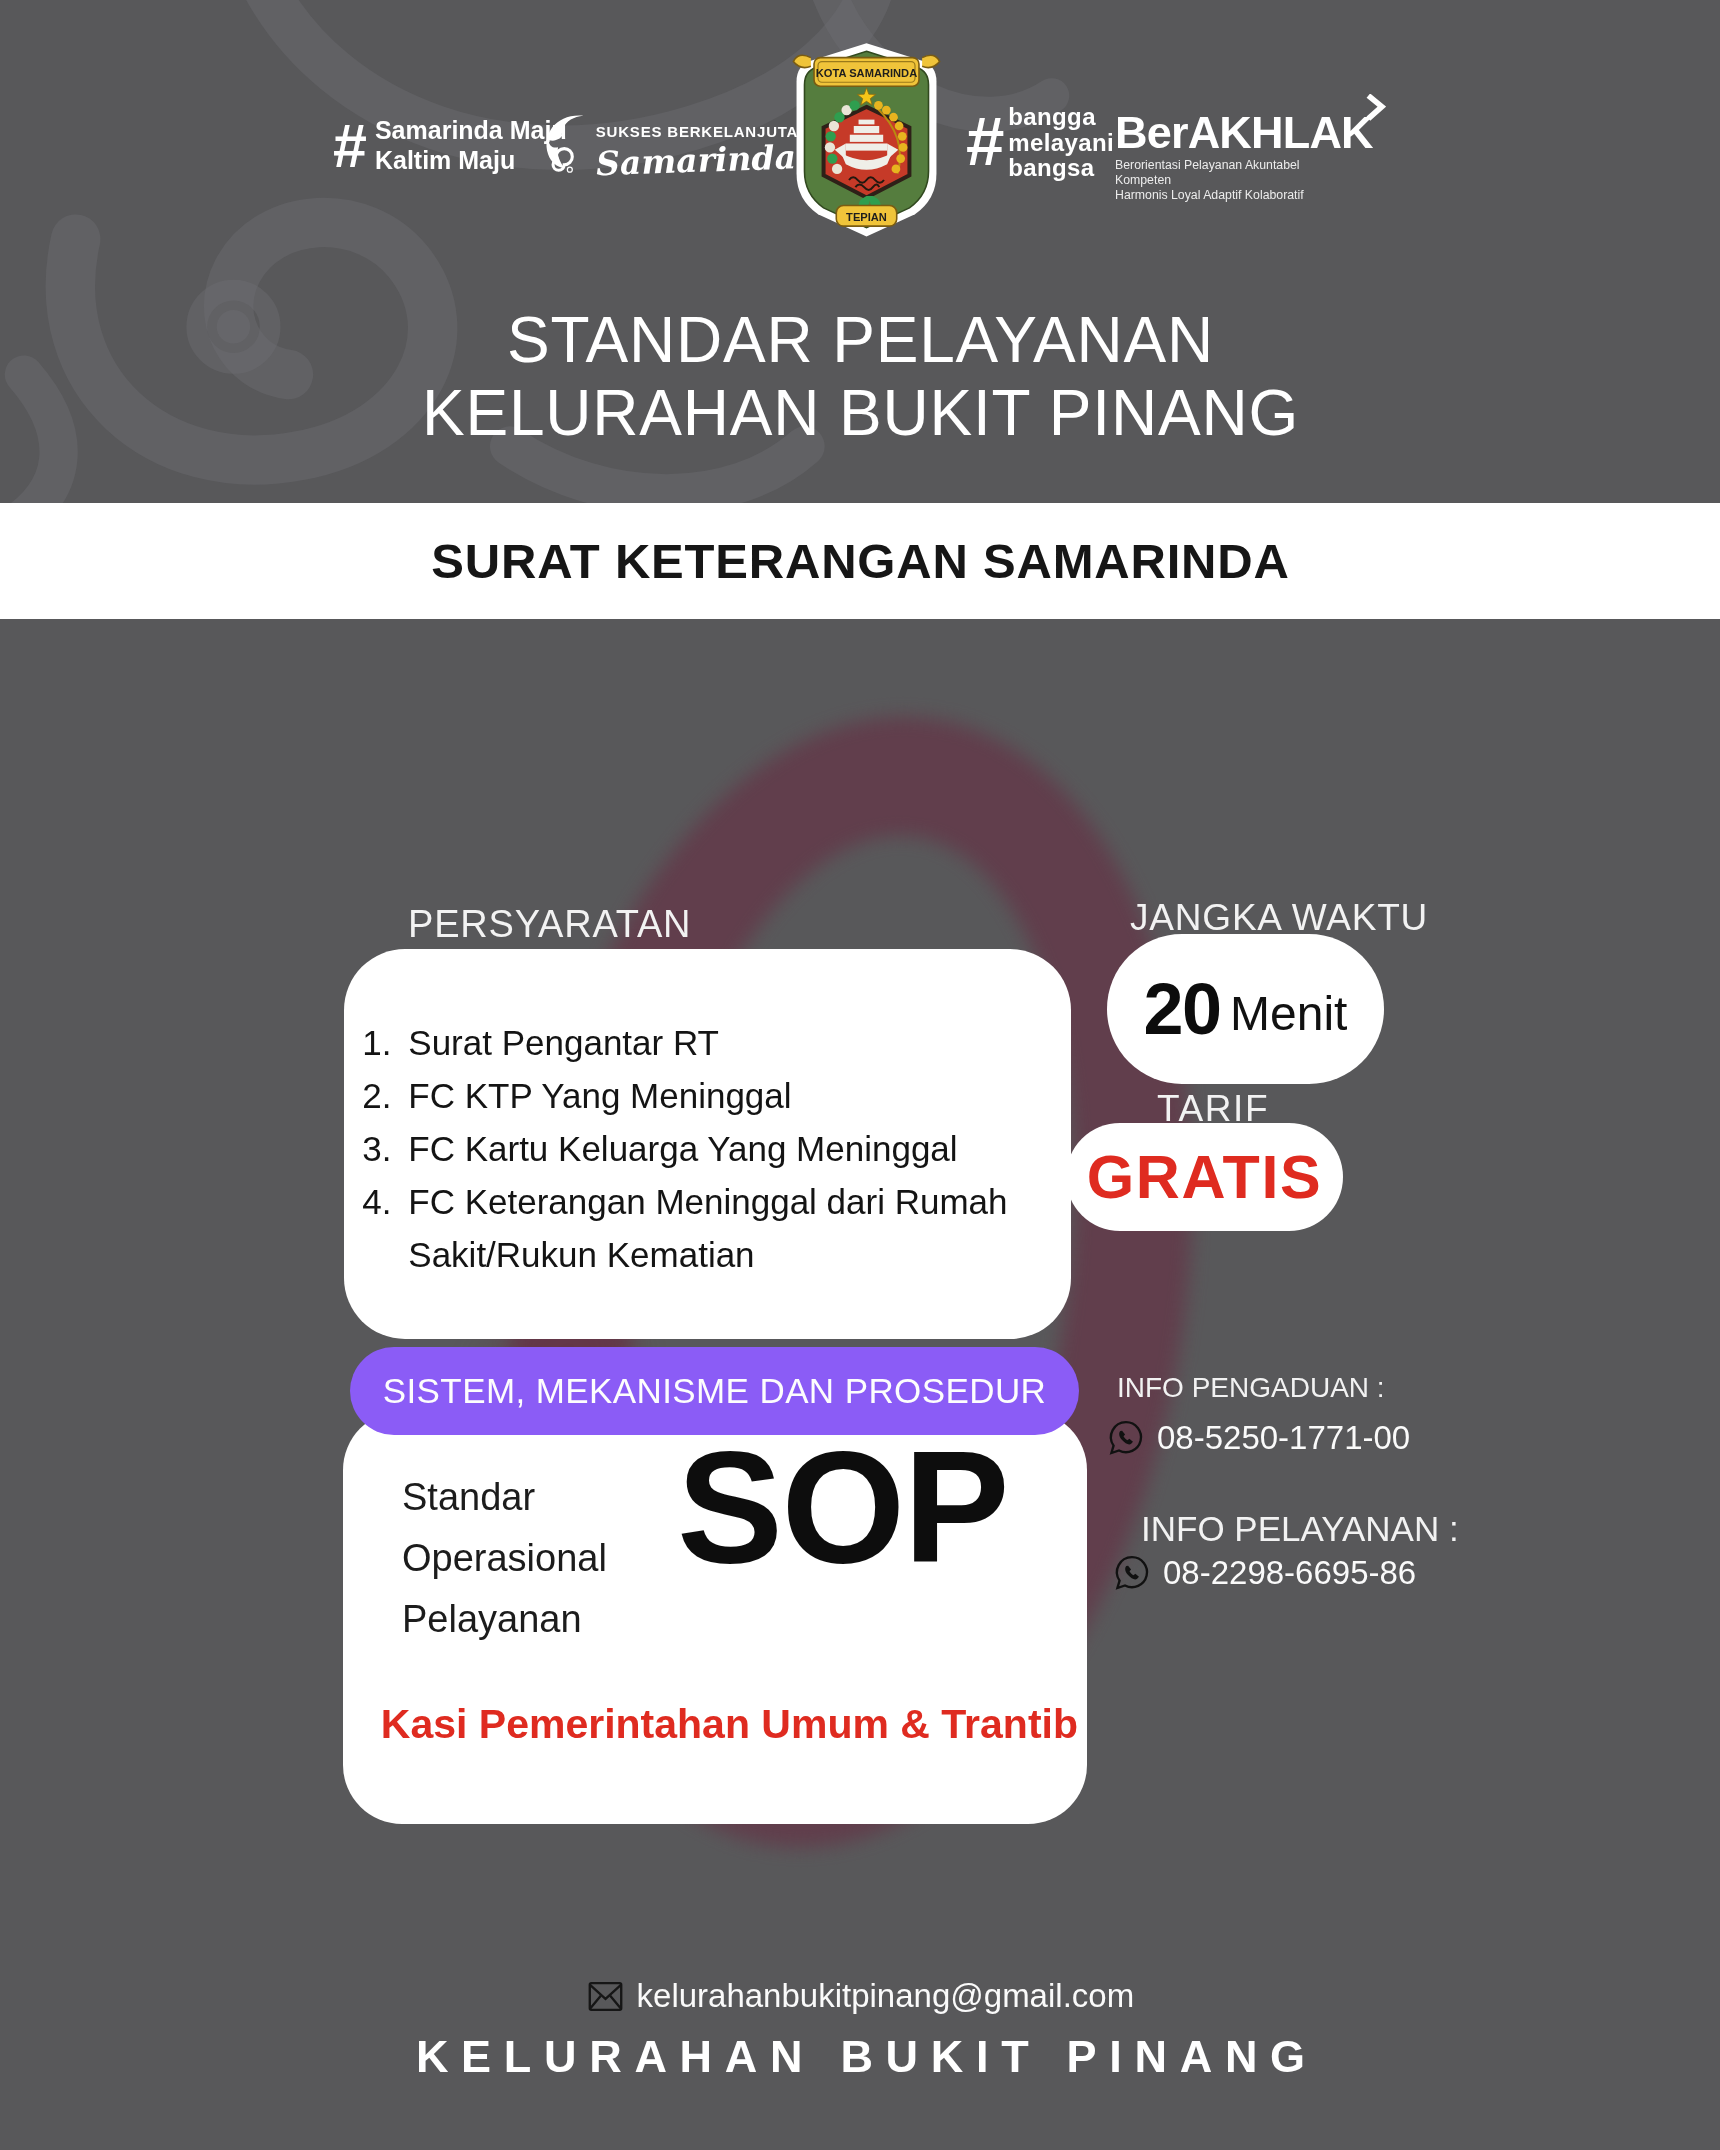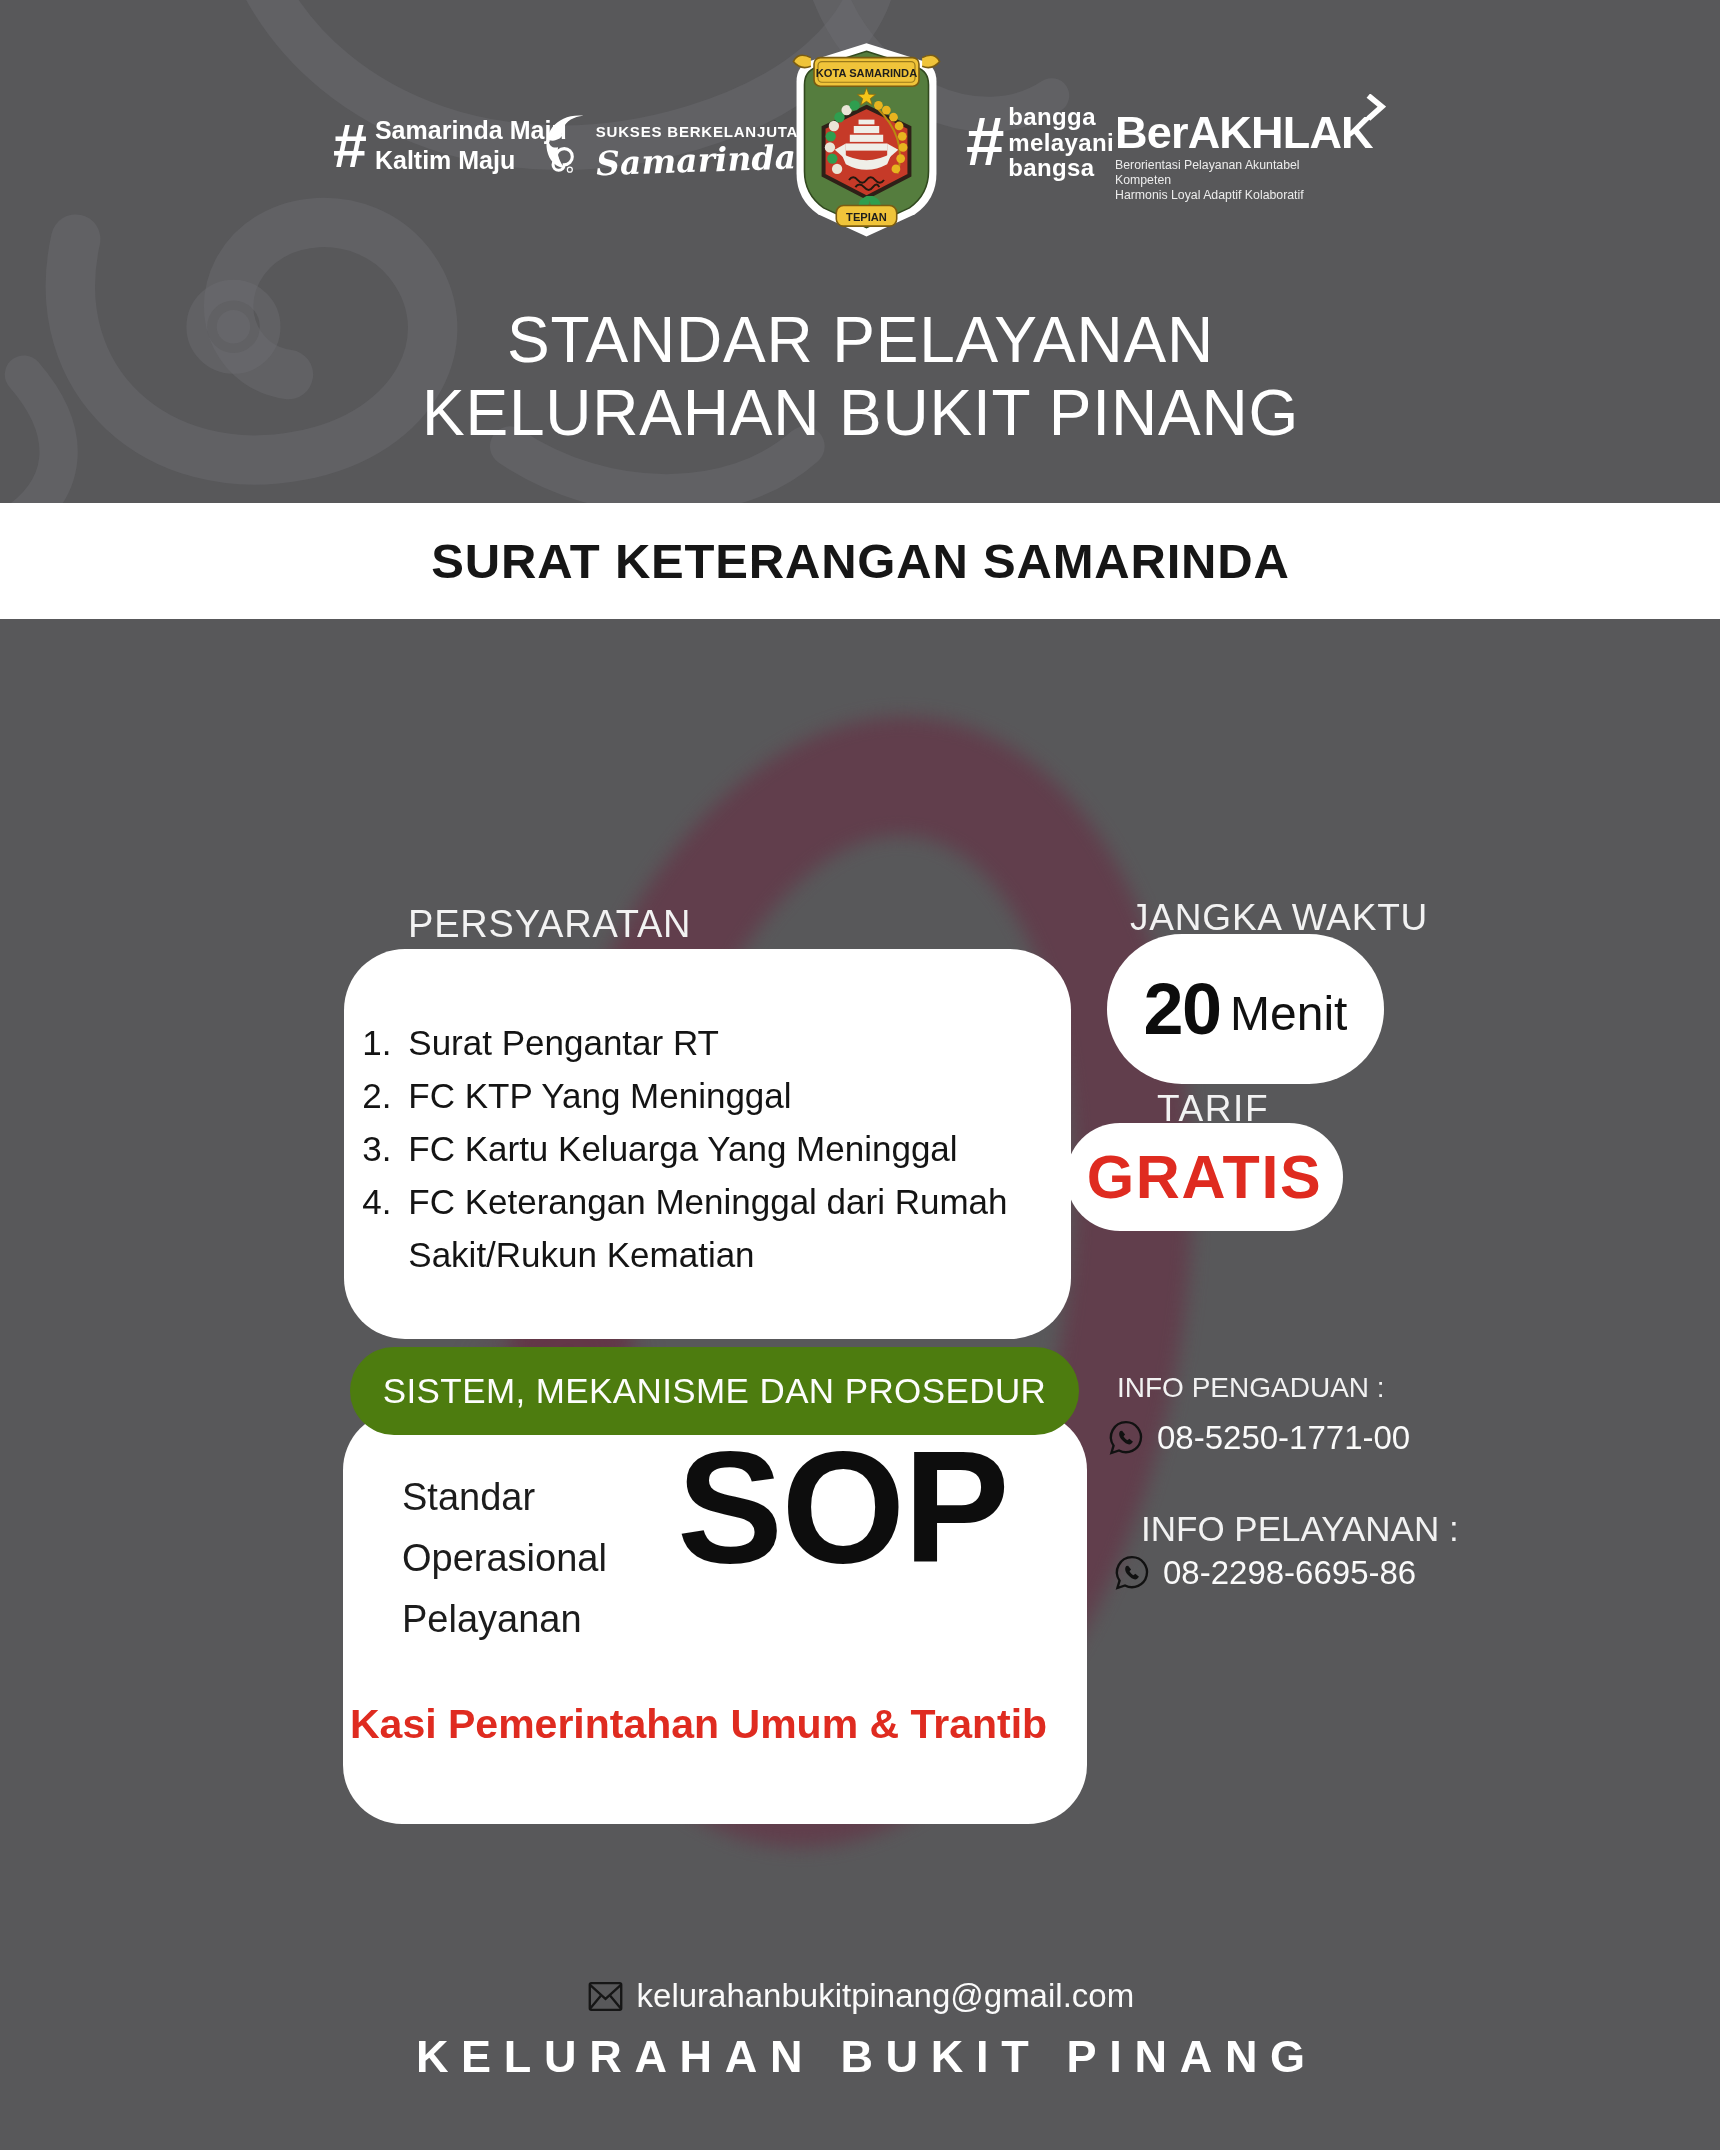--- a/index.html
+++ b/index.html
@@ -57,27 +57,27 @@
   .persy-item{display:flex;}
   .persy-item .num{width:46px;flex:0 0 46px;}
   .persy-item .txt{flex:1;}
   .menit-card{left:1107px;top:934px;width:277px;height:150px;border-radius:75px;display:flex;align-items:center;justify-content:center;}
   .menit-card .val{font-size:72px;font-weight:700;color:#0c0c0c;letter-spacing:-1.6px;}
   .menit-card .unit{font-size:48px;font-weight:400;color:#111;margin-left:9.6px;margin-top:8px;}
   .gratis-card{left:1066px;top:1123px;width:277px;height:108px;border-radius:54px;display:flex;align-items:center;justify-content:center;}
   .gratis-card .val{font-size:61px;font-weight:700;color:#df2b20;letter-spacing:1.6px;}
   
   .sop-pill{position:absolute;left:350px;top:1347px;width:729px;height:88px;border-radius:44px;
-    background:#4d7c0f;z-index:4;display:flex;align-items:center;justify-content:center;
+    background:#8b5cf6;z-index:4;display:flex;align-items:center;justify-content:center;
     color:#fdfdfd;font-size:35px;letter-spacing:0.4px;}
   .sop-card{left:343px;top:1411px;width:744px;height:413px;border-radius:59px;z-index:2;}
   .sop-lines{position:absolute;left:402px;top:1467px;z-index:3;font-size:38px;line-height:61px;color:#1c1c1c;}
   .sop-big{position:absolute;left:677px;top:1424px;width:414px;text-align:left;z-index:3;
     font-size:159px;font-weight:700;color:#0d0d0d;letter-spacing:-1.6px;line-height:167px;}
-  .sop-footer{position:absolute;left:350px;top:1701px;width:728px;text-align:left;z-index:3;
+  .sop-footer{position:absolute;left:350px;top:1701px;width:728px;text-align:right;z-index:3;
     font-size:41px;font-weight:700;color:#df2b20;}
   
   .info-row{position:absolute;z-index:3;display:flex;align-items:center;color:#fafafa;font-size:33px;}
   .row-pengaduan{left:1106px;top:1418px;}
   .row-pelayanan{left:1112px;top:1553px;}
   .info-row .wa{margin-right:11px;flex:0 0 auto;display:block;}
   
   .footer-email{position:absolute;left:0;top:1977px;width:1721px;display:flex;align-items:center;justify-content:center;z-index:3;}
   .footer-email .mail-icon{margin-right:12.7px;}
   .footer-email .addr{color:#fafafa;font-size:33px;}

